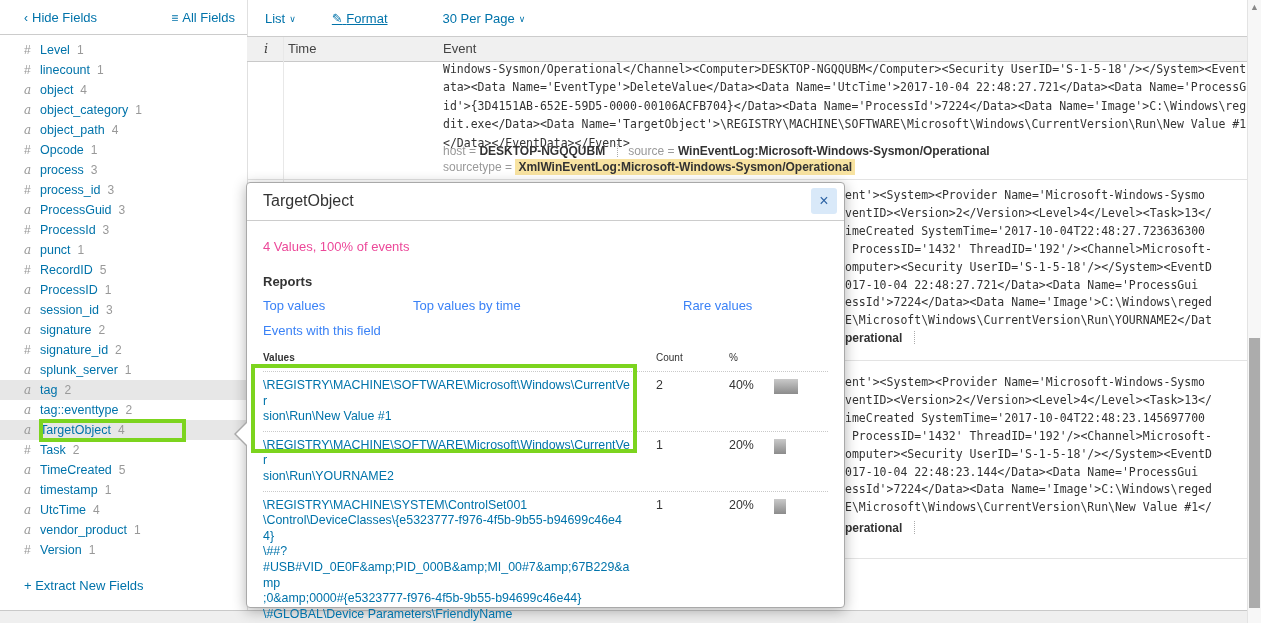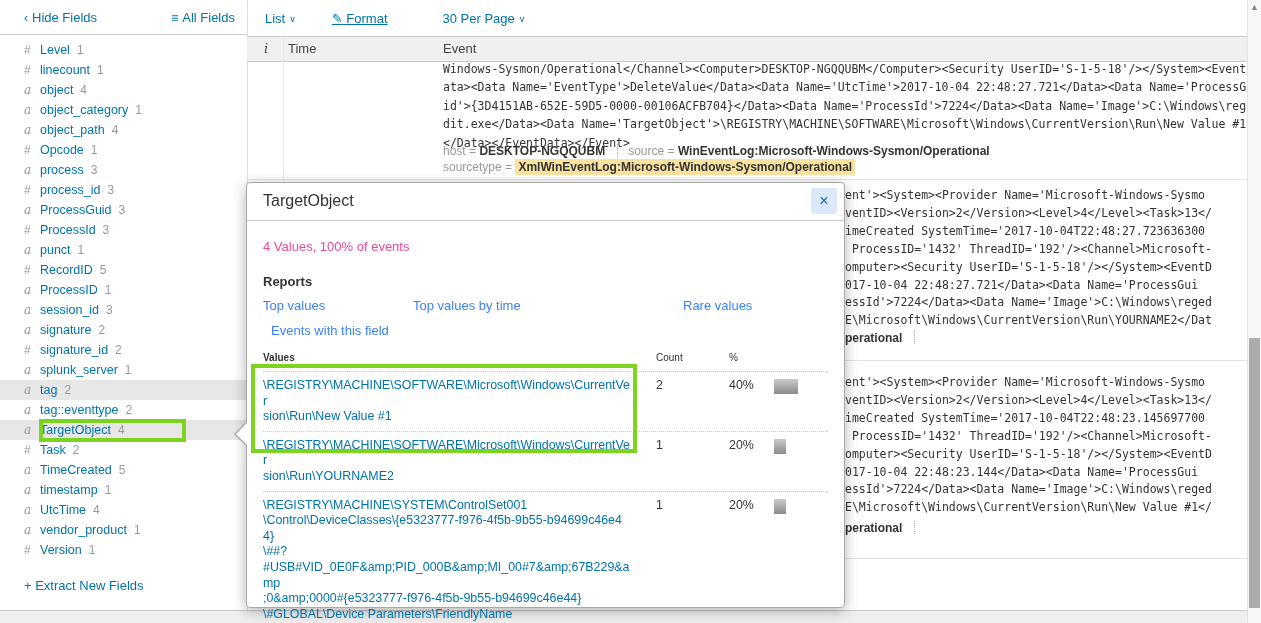--- a/index.html
+++ b/index.html
@@ -69,21 +69,21 @@
   .p-sum-row { display:flex; justify-content:space-between; align-items:center; margin-top:12px; height:27px; }
   .p-summary { font-size:13px; color:#ec4899; }
   .sel-wrap { display:flex; align-items:center; }
   .sel-label { color:#999; font-size:13px; margin-right:10px; }
   .yn { display:flex; border:1px solid #bbb; border-radius:3px; overflow:hidden; font-size:13px; }
   .yn span { padding:4px 15px; background:linear-gradient(#fdfdfd,#ededed); color:#333; cursor:pointer; }
   .yn .yn-no { border-left:1px solid #ccc; }
   .p-reports-label { margin-top:14px; font-weight:bold; font-size:13px; color:#333; }
   .p-links { position:relative; margin-top:9px; height:44px; font-size:13px; }
   .p-links span { position:absolute; color:#3b82f6; cursor:pointer; white-space:nowrap; }
-  .lnk-top { left:0; top:0; } .lnk-tvbt { left:150px; top:0; } .lnk-rare { left:420px; top:0; } .lnk-ewtf { left:8px; top:25px; }
+  .lnk-top { left:0; top:0; } .lnk-tvbt { left:150px; top:0; } .lnk-rare { left:420px; top:0; } .lnk-ewtf { left:0; top:25px; }
   .p-vhead { display:flex; margin-top:10px; padding-bottom:8px; font-size:10px; color:#333; }
   .col-val { width:367px; padding-right:13px; }
   .col-count { width:73px; padding-left:13px; }
   .col-pct { width:45px; }
   .p-vhead .col-val { font-weight:bold; }
   .vrow { display:flex; border-top:1px dotted #c9c9c9; padding:6px 0; font-size:12.4px; line-height:15.6px; }
   .v-val { width:367px; padding-right:13px; color:#0073aa; white-space:pre-wrap; word-break:break-all; cursor:pointer; }
   .v-count { width:73px; padding-left:13px; color:#333; }
   .v-pct { width:45px; color:#333; }
   .v-bar { height:15px; margin-top:1px; background:linear-gradient(#cacaca,#8b8b8b); }

